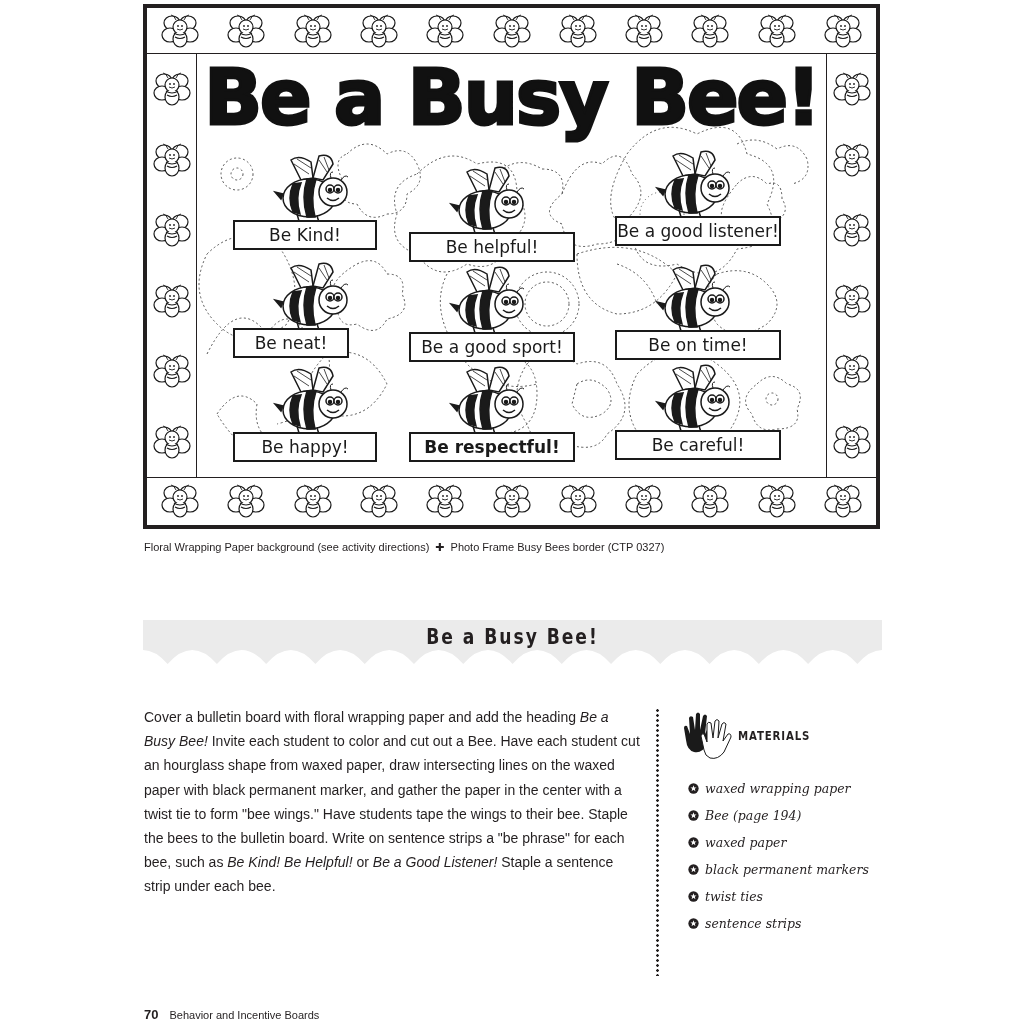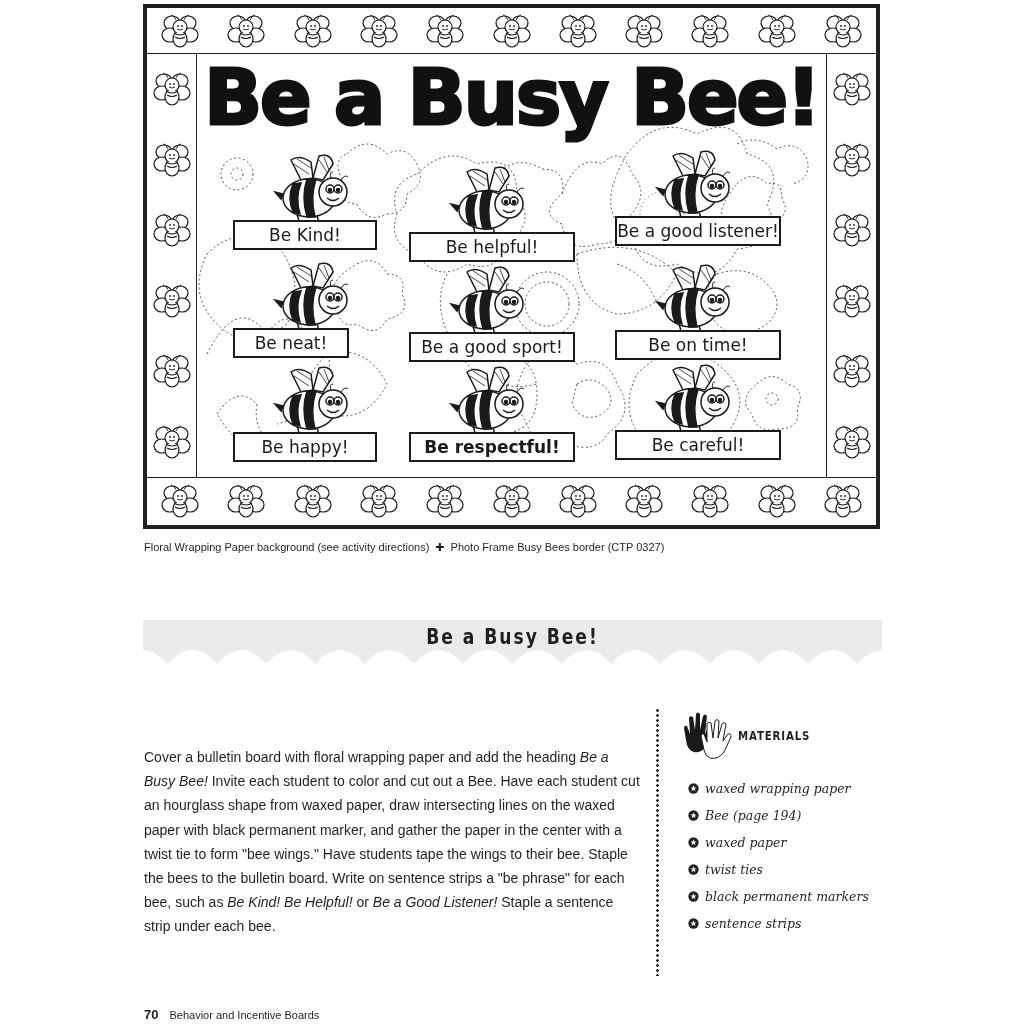--- a/index.html
+++ b/index.html
@@ -55,21 +55,21 @@
   .banner svg { position: absolute; left: 0; top: 0; width: 739px; height: 50px; }
   .banner-title {
     position: absolute; left: 0; top: 4px; width: 739px; text-align: center;
     font-family: "DejaVu Sans", sans-serif; font-weight: bold; font-size: 22px;
     letter-spacing: 2.5px; color: #231f20; transform: scaleX(0.78); transform-origin: center;
   }
 
   
   .body-text {
     position: absolute; left: 144px; top: 705px; width: 496px;
-    font-family: "Liberation Sans", sans-serif; font-size: 14px; line-height: 24.2px; color: #231f20; margin-top: 40px;
+    font-family: "Liberation Sans", sans-serif; font-size: 14px; line-height: 24.2px; color: #231f20;
   }
   .body-text i { font-style: italic; }
 
   .dotted-divider {
     position: absolute; left: 656px; top: 708px; width: 3px; height: 268px;
     background-image: radial-gradient(circle, #231f20 1.2px, transparent 1.5px);
     background-size: 3px 5px; background-repeat: repeat-y;
   }
 
   
@@ -1038,30 +1038,30 @@
         </span>
         <span>waxed paper</span>
       </li>
       <li class="mat-item">
         <span class="star-bullet">
           <svg viewBox="0 0 12 12">
             <circle cx="6" cy="6" r="5.6" fill="#231f20"></circle>
             <path d="M6 2.4 L6.9 4.8 L9.4 4.9 L7.4 6.4 L8.1 8.9 L6 7.4 L3.9 8.9 L4.6 6.4 L2.6 4.9 L5.1 4.8 Z" fill="#fff"></path>
           </svg>
         </span>
-        <span>twist ties</span>
+        <span>black permanent markers</span>
       </li>
       <li class="mat-item">
         <span class="star-bullet">
           <svg viewBox="0 0 12 12">
             <circle cx="6" cy="6" r="5.6" fill="#231f20"></circle>
             <path d="M6 2.4 L6.9 4.8 L9.4 4.9 L7.4 6.4 L8.1 8.9 L6 7.4 L3.9 8.9 L4.6 6.4 L2.6 4.9 L5.1 4.8 Z" fill="#fff"></path>
           </svg>
         </span>
-        <span>black permanent markers</span>
+        <span>twist ties</span>
       </li>
       <li class="mat-item">
         <span class="star-bullet">
           <svg viewBox="0 0 12 12">
             <circle cx="6" cy="6" r="5.6" fill="#231f20"></circle>
             <path d="M6 2.4 L6.9 4.8 L9.4 4.9 L7.4 6.4 L8.1 8.9 L6 7.4 L3.9 8.9 L4.6 6.4 L2.6 4.9 L5.1 4.8 Z" fill="#fff"></path>
           </svg>
         </span>
         <span>sentence strips</span>
       </li>

